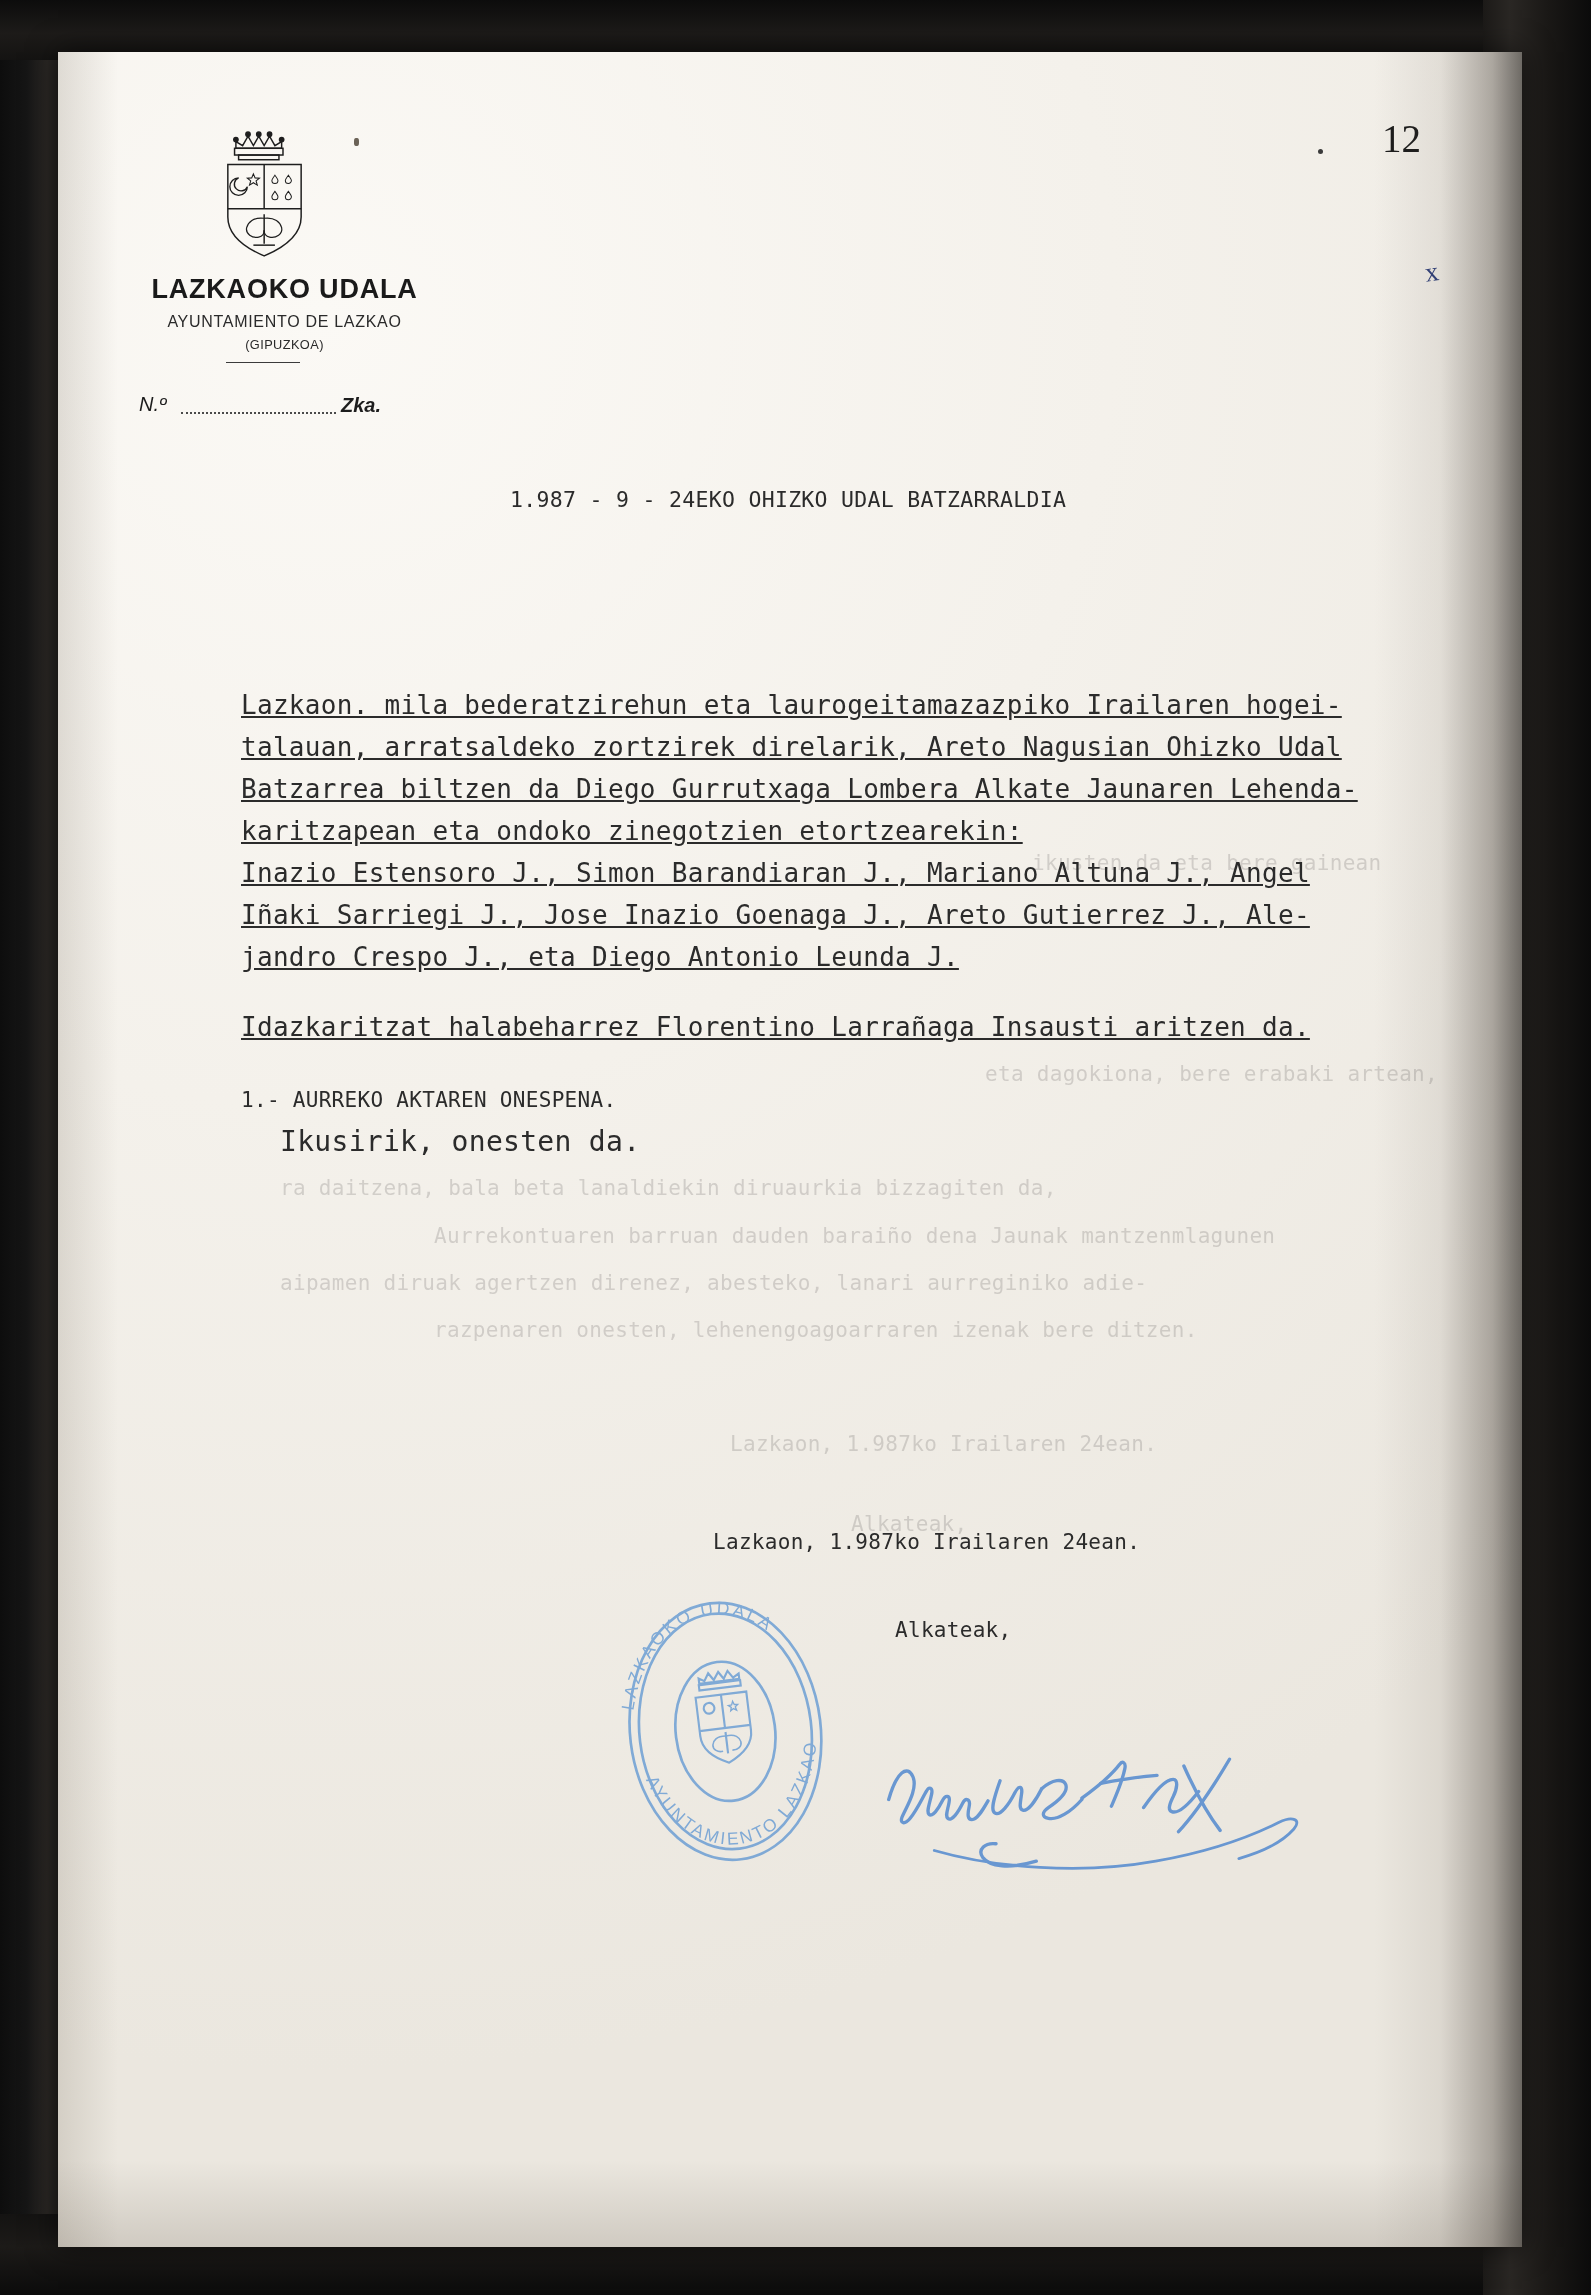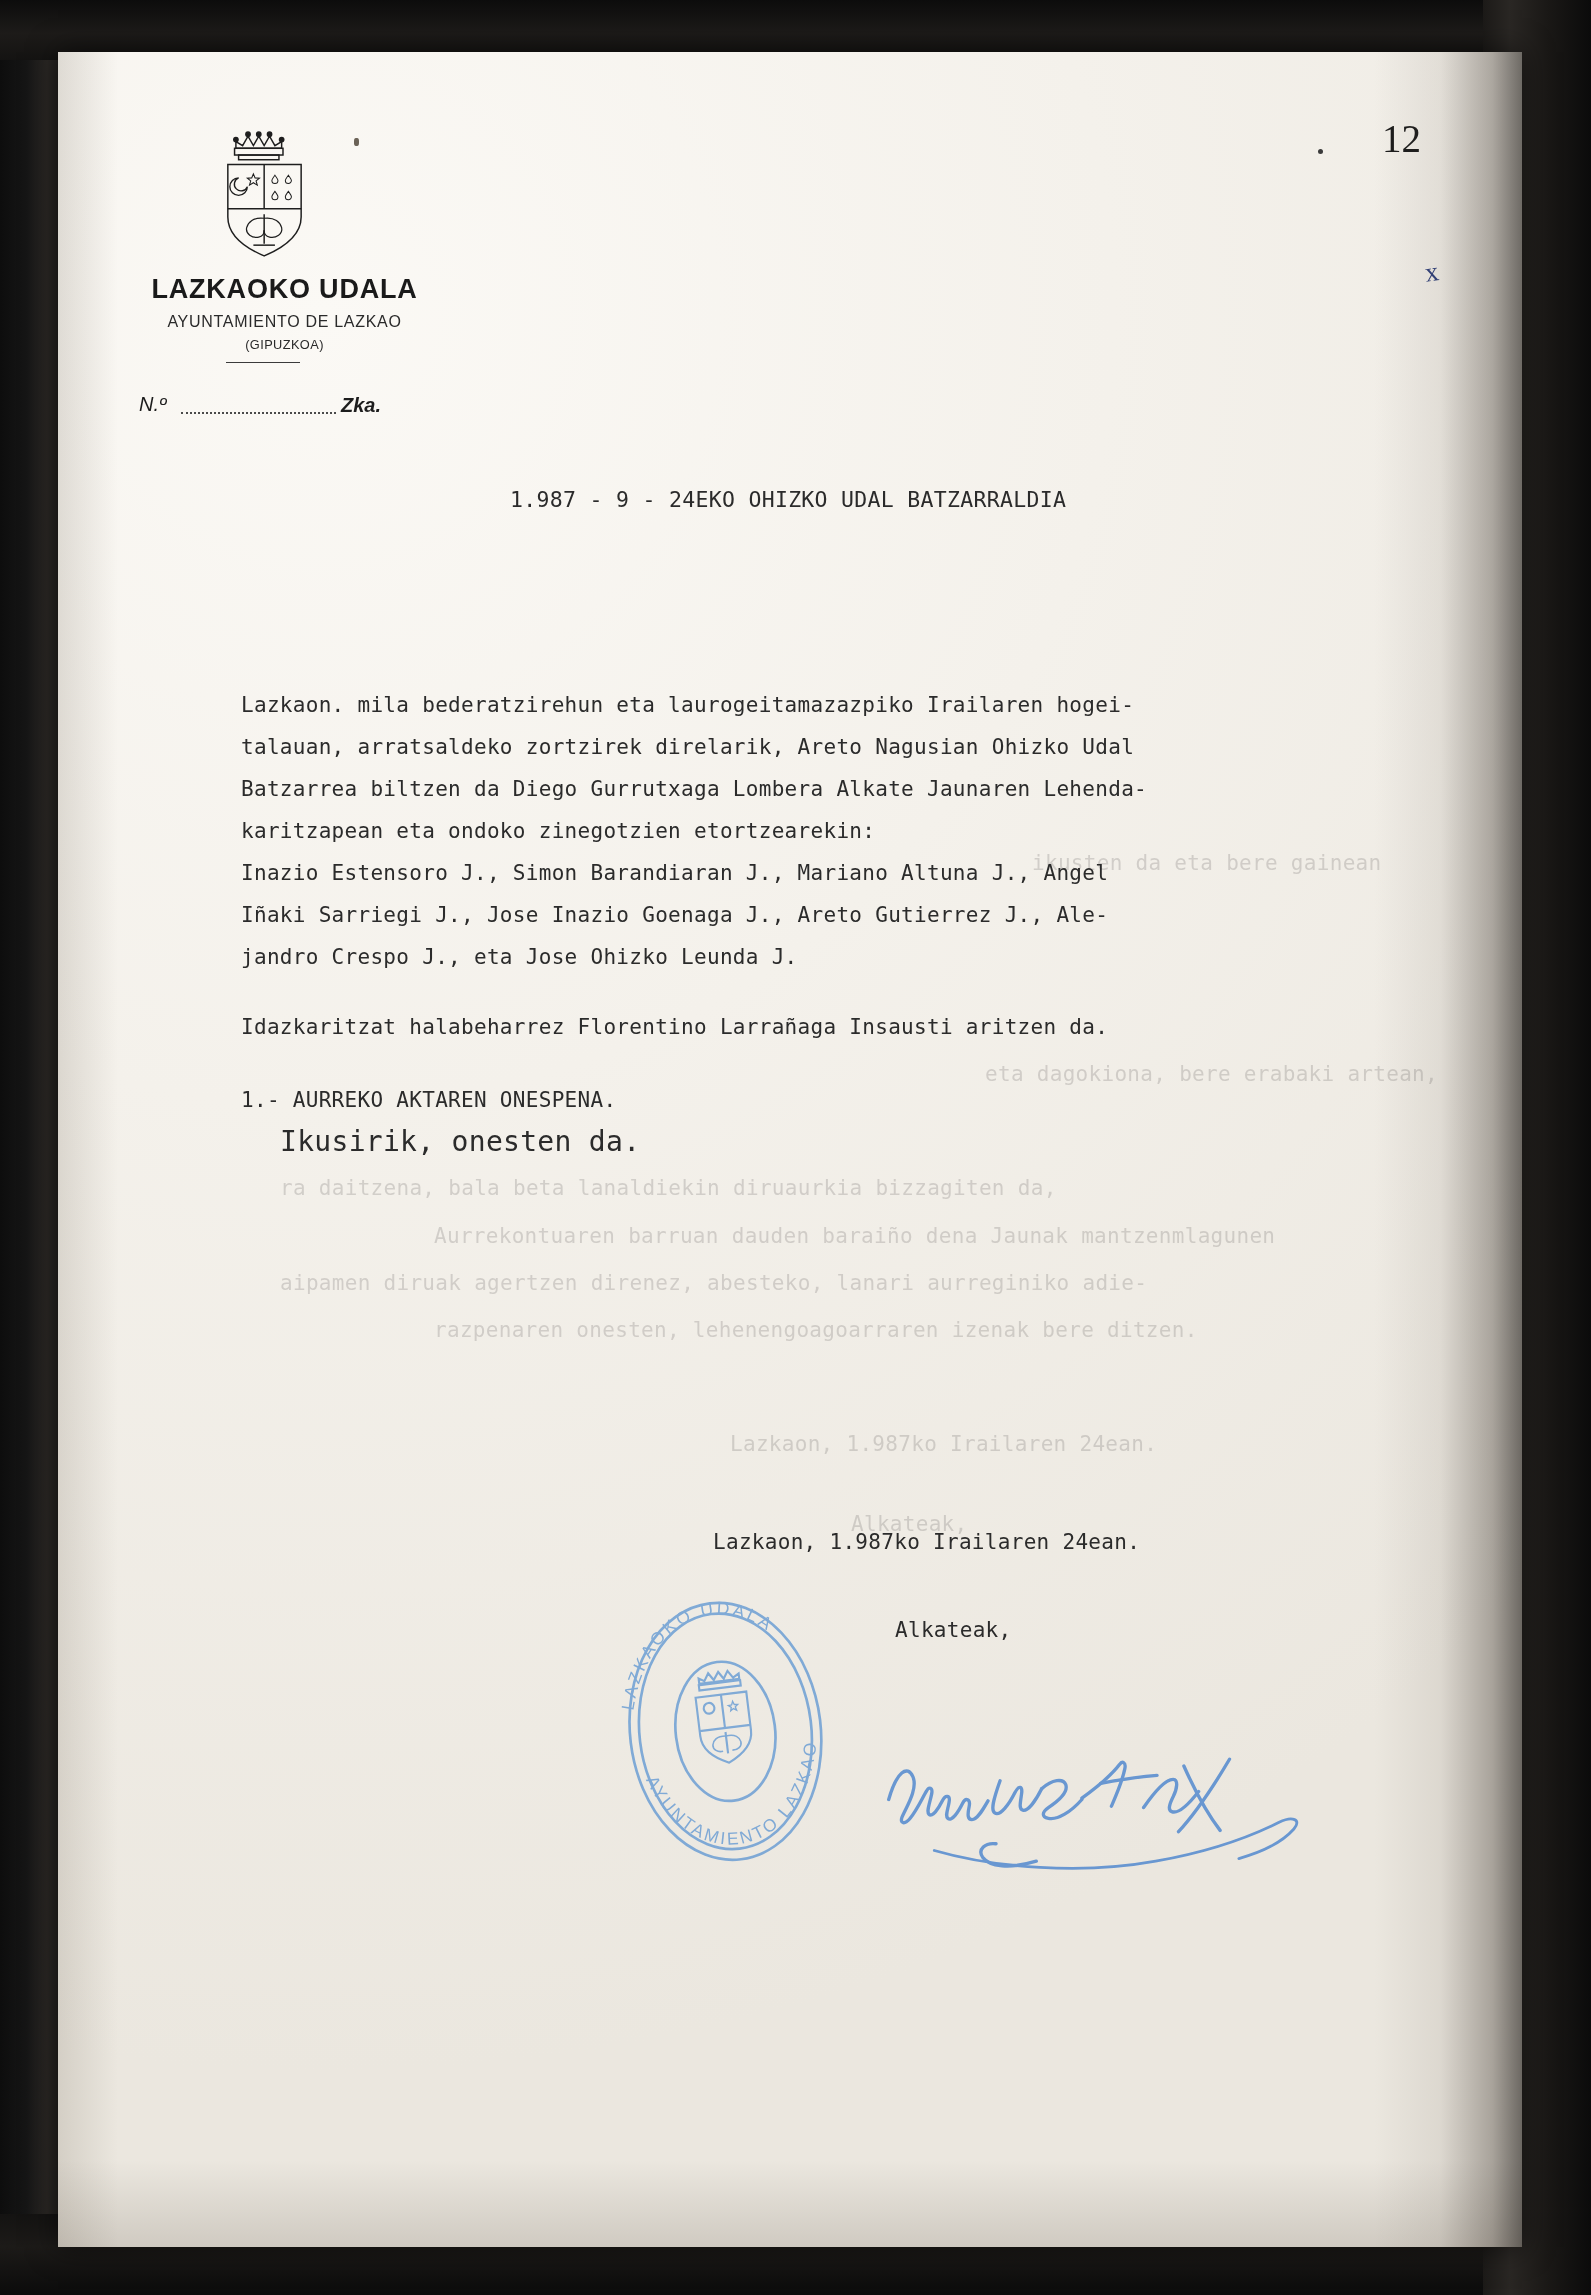--- a/index.html
+++ b/index.html
@@ -191,23 +191,24 @@
     font-size: 21.5px;
     white-space: nowrap;
   }
   .body-block {
     position: absolute;
     left: 183px;
     top: 632px;
     width: 1277px;
   }
   .body-block .tw-line {
-    font-size: 21px;
+    font-size: 26px;
     line-height: 42px;
     white-space: pre;
+    text-decoration: underline;
   }
   .para-gap {
     height: 28px;
   }
   .item-heading {
     margin-top: 31px;
     font-size: 21px;
     line-height: 42px;
     white-space: pre;
   }
@@ -379,21 +380,21 @@
   <div class="ghost" style="left:672px; top:1371px;">Lazkaon, 1.987ko Irailaren 24ean.</div>
   <div class="ghost" style="left:793px; top:1451px;">Alkateak,</div>
 
   <div class="tw body-block">
     <div class="tw-line">Lazkaon. mila bederatzirehun eta laurogeitamazazpiko Irailaren hogei-</div>
     <div class="tw-line">talauan, arratsaldeko zortzirek direlarik, Areto Nagusian Ohizko Udal</div>
     <div class="tw-line">Batzarrea biltzen da Diego Gurrutxaga Lombera Alkate Jaunaren Lehenda-</div>
     <div class="tw-line">karitzapean eta ondoko zinegotzien etortzearekin:</div>
     <div class="tw-line">Inazio Estensoro J., Simon Barandiaran J., Mariano Altuna J., Angel</div>
     <div class="tw-line">Iñaki Sarriegi J., Jose Inazio Goenaga J., Areto Gutierrez J., Ale-</div>
-    <div class="tw-line">jandro Crespo J., eta Jose Ohizko Leunda J.</div>
+    <div class="tw-line">jandro Crespo J., eta Diego Antonio Leunda J.</div>
     <div class="para-gap"></div>
     <div class="tw-line">Idazkaritzat halabeharrez Florentino Larrañaga Insausti aritzen da.</div>
     <div class="item-heading">1.- AURREKO AKTAREN ONESPENA.</div>
     <div class="item-body">Ikusirik, onesten da.</div>
   </div>
 
   <div class="tw closing">Lazkaon, 1.987ko Irailaren 24ean.</div>
   <div class="tw signature-label">Alkateak,</div>
 
   <div class="stamp">

